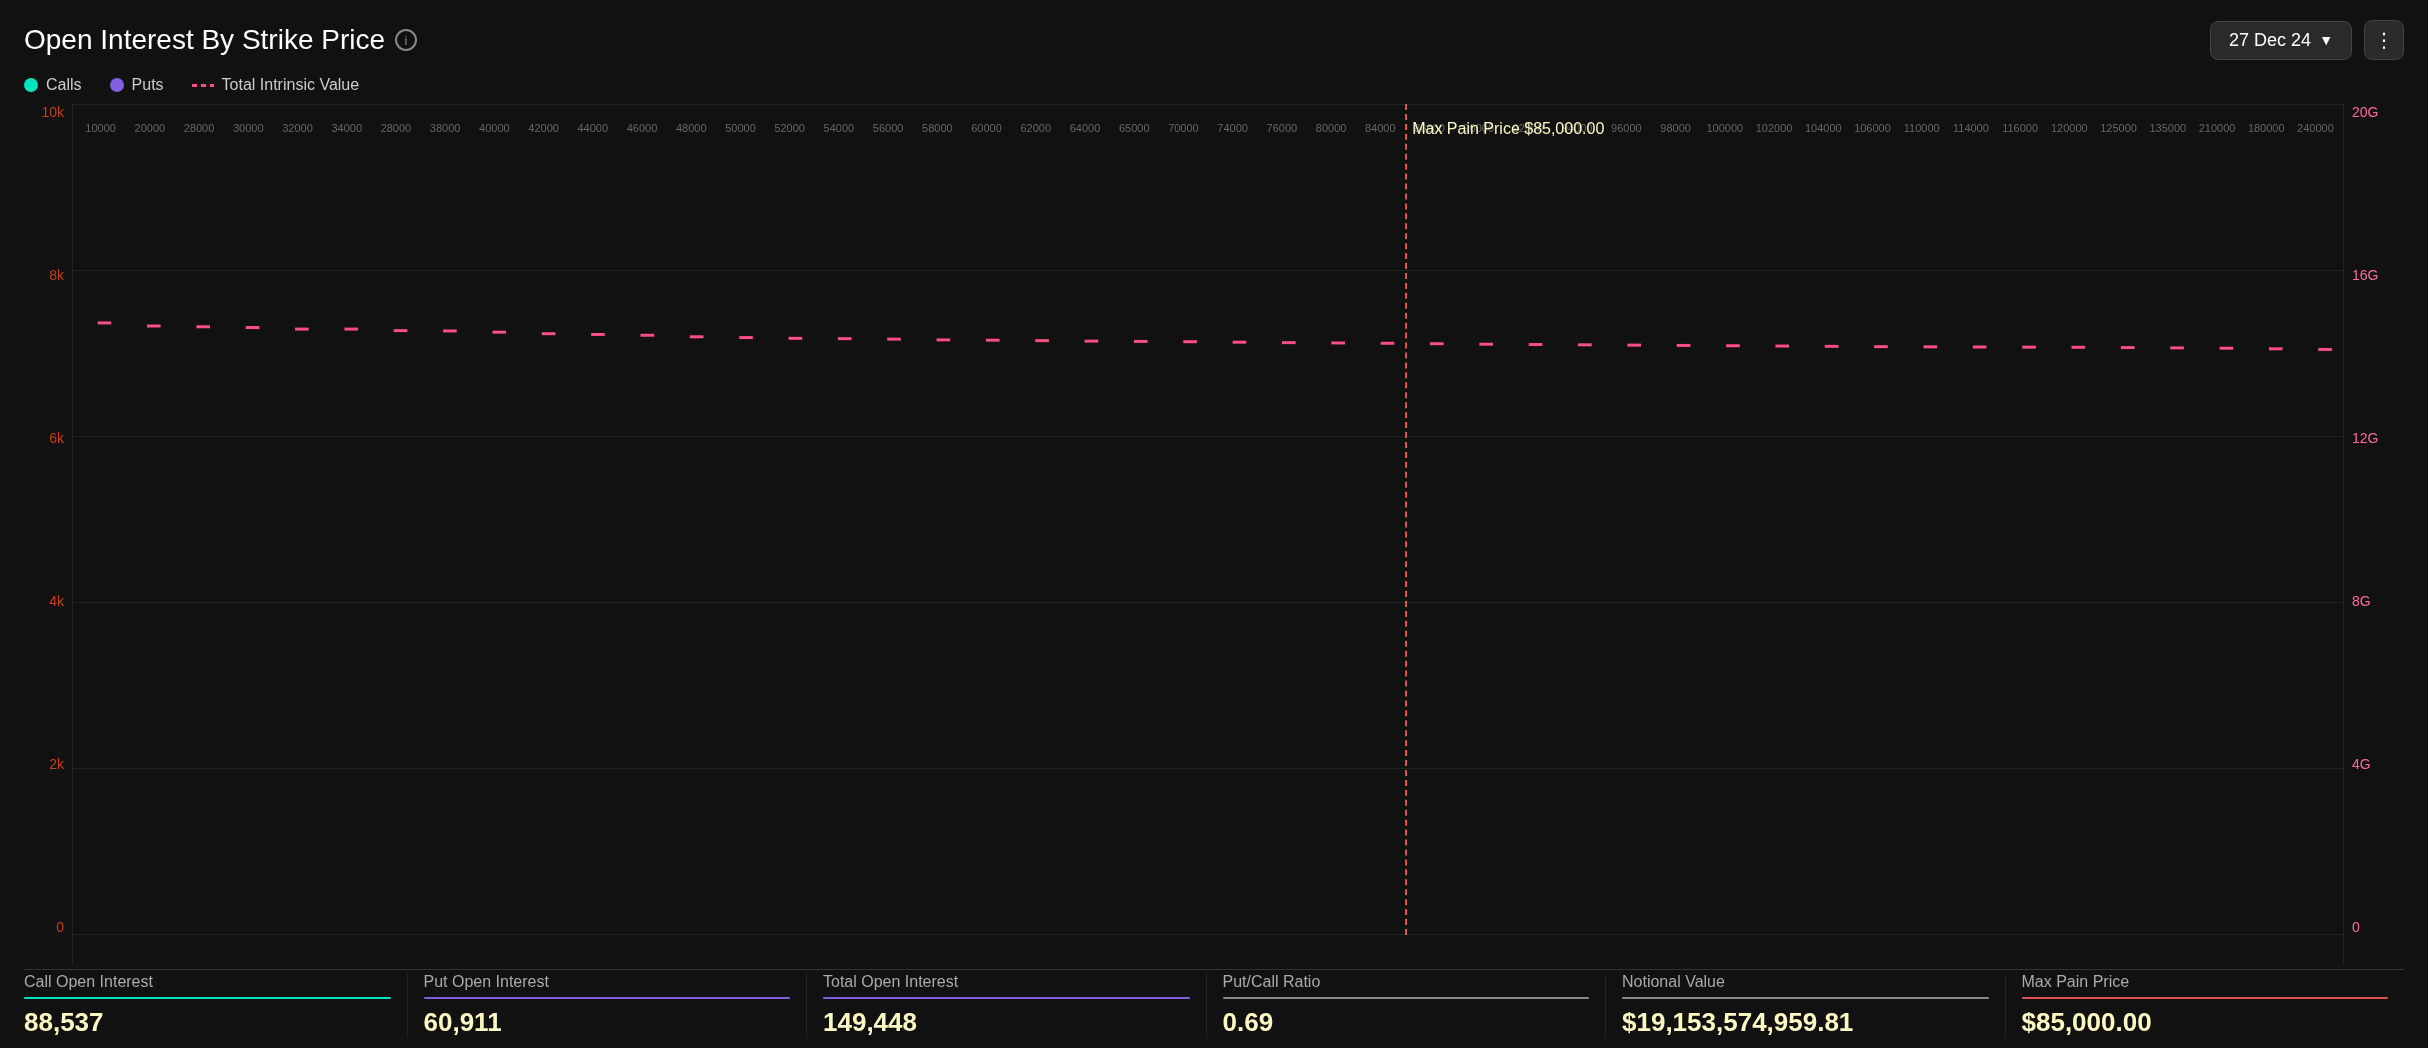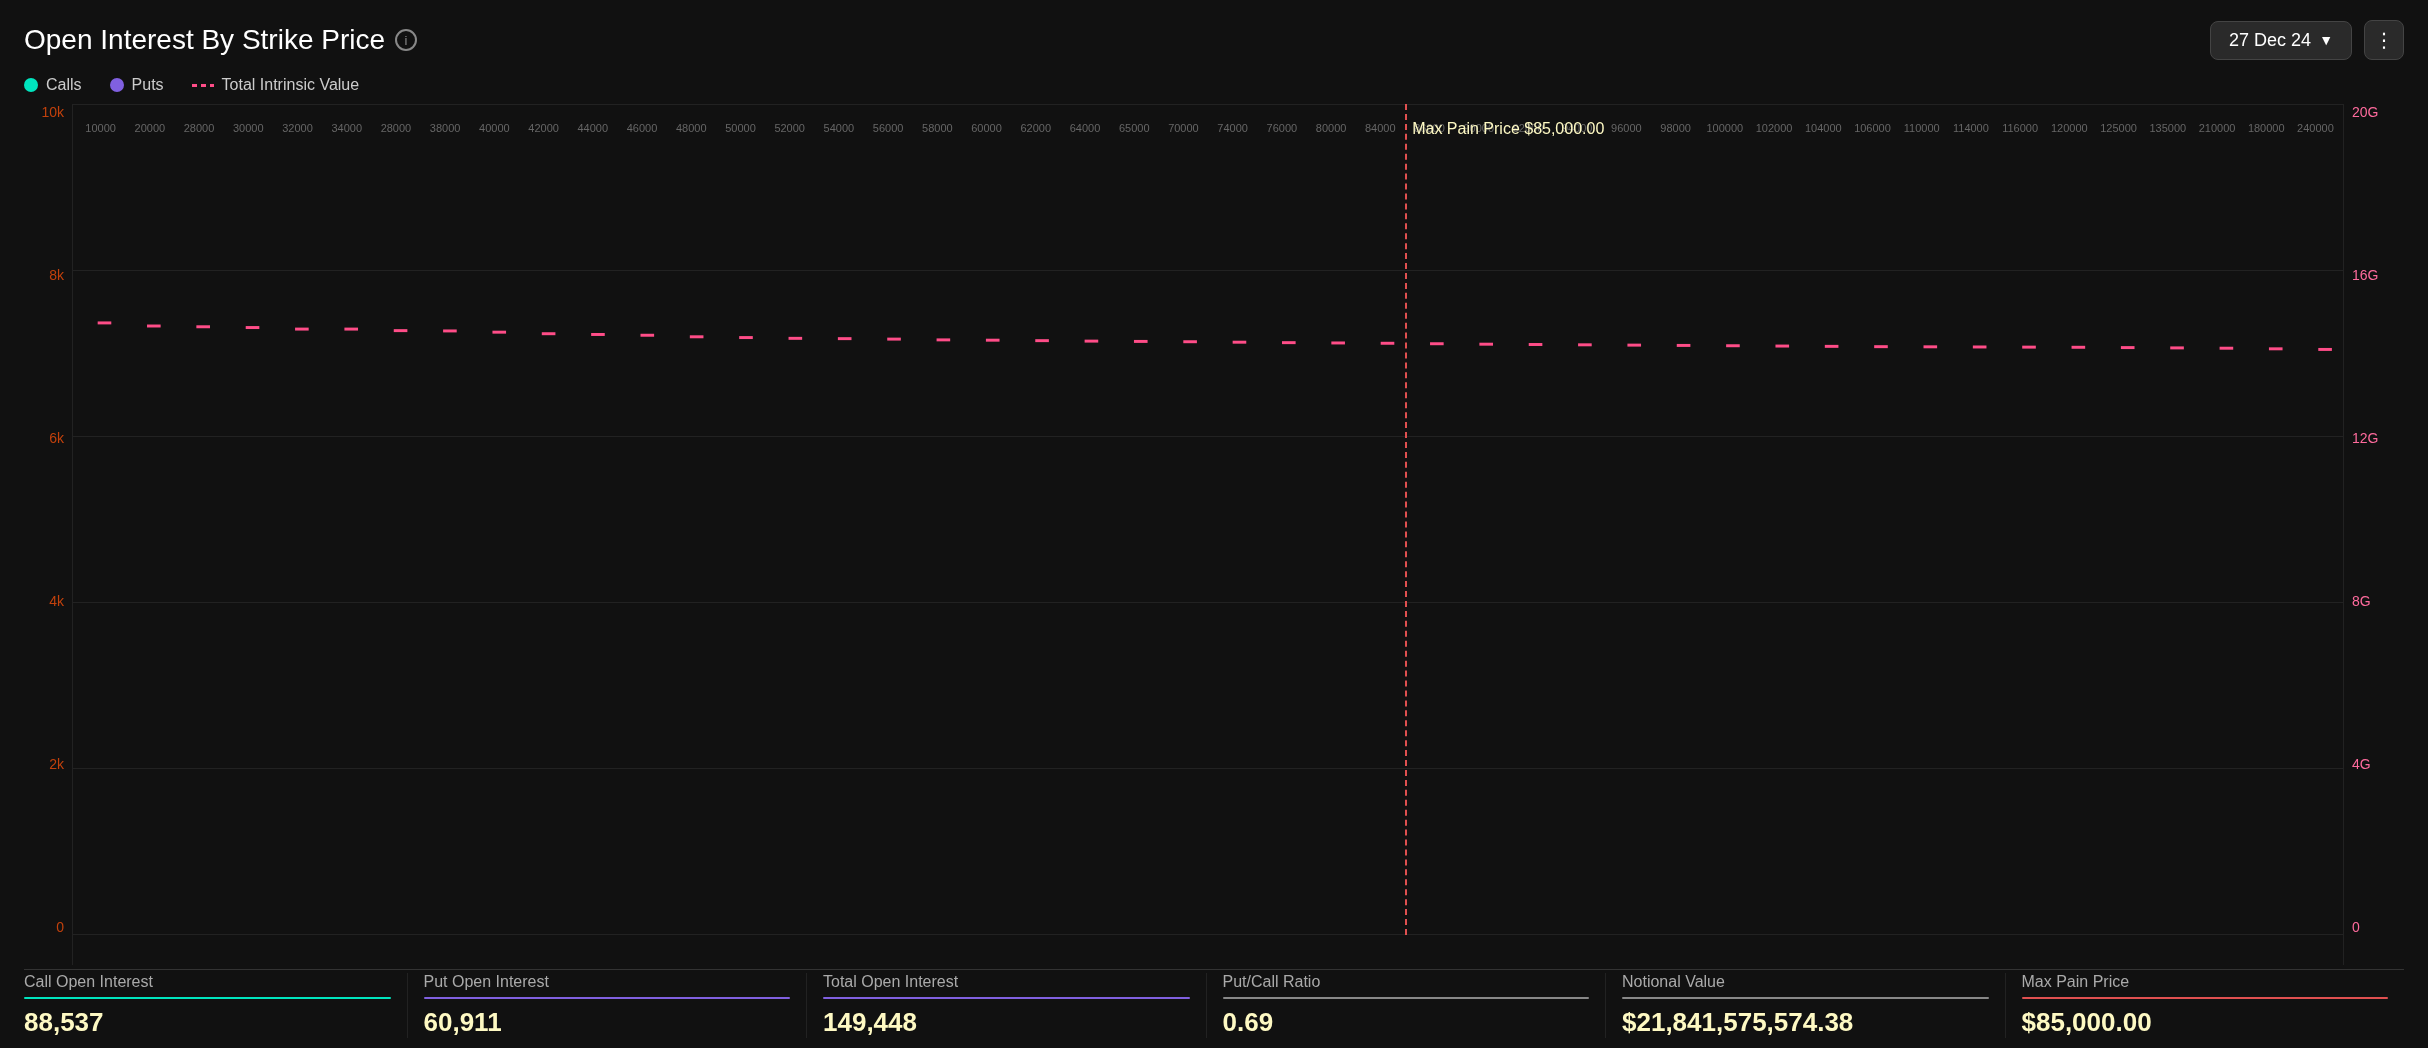--- a/index.html
+++ b/index.html
@@ -639,21 +639,21 @@
     <div class="stat-value">149,448</div>
   </div>
       <div class="stat-item">
     <div class="stat-label">Put/Call Ratio</div>
     <div class="stat-underline underline-ratio"></div>
     <div class="stat-value">0.69</div>
   </div>
       <div class="stat-item">
     <div class="stat-label">Notional Value</div>
     <div class="stat-underline underline-notional"></div>
-    <div class="stat-value">$21,841,575,574.38</div>
+    <div class="stat-value">$19,153,574,959.81</div>
   </div>
       <div class="stat-item">
     <div class="stat-label">Max Pain Price</div>
     <div class="stat-underline underline-maxpain"></div>
     <div class="stat-value">$85,000.00</div>
   </div>
     </div>
 </div>
 
 </body></html>

